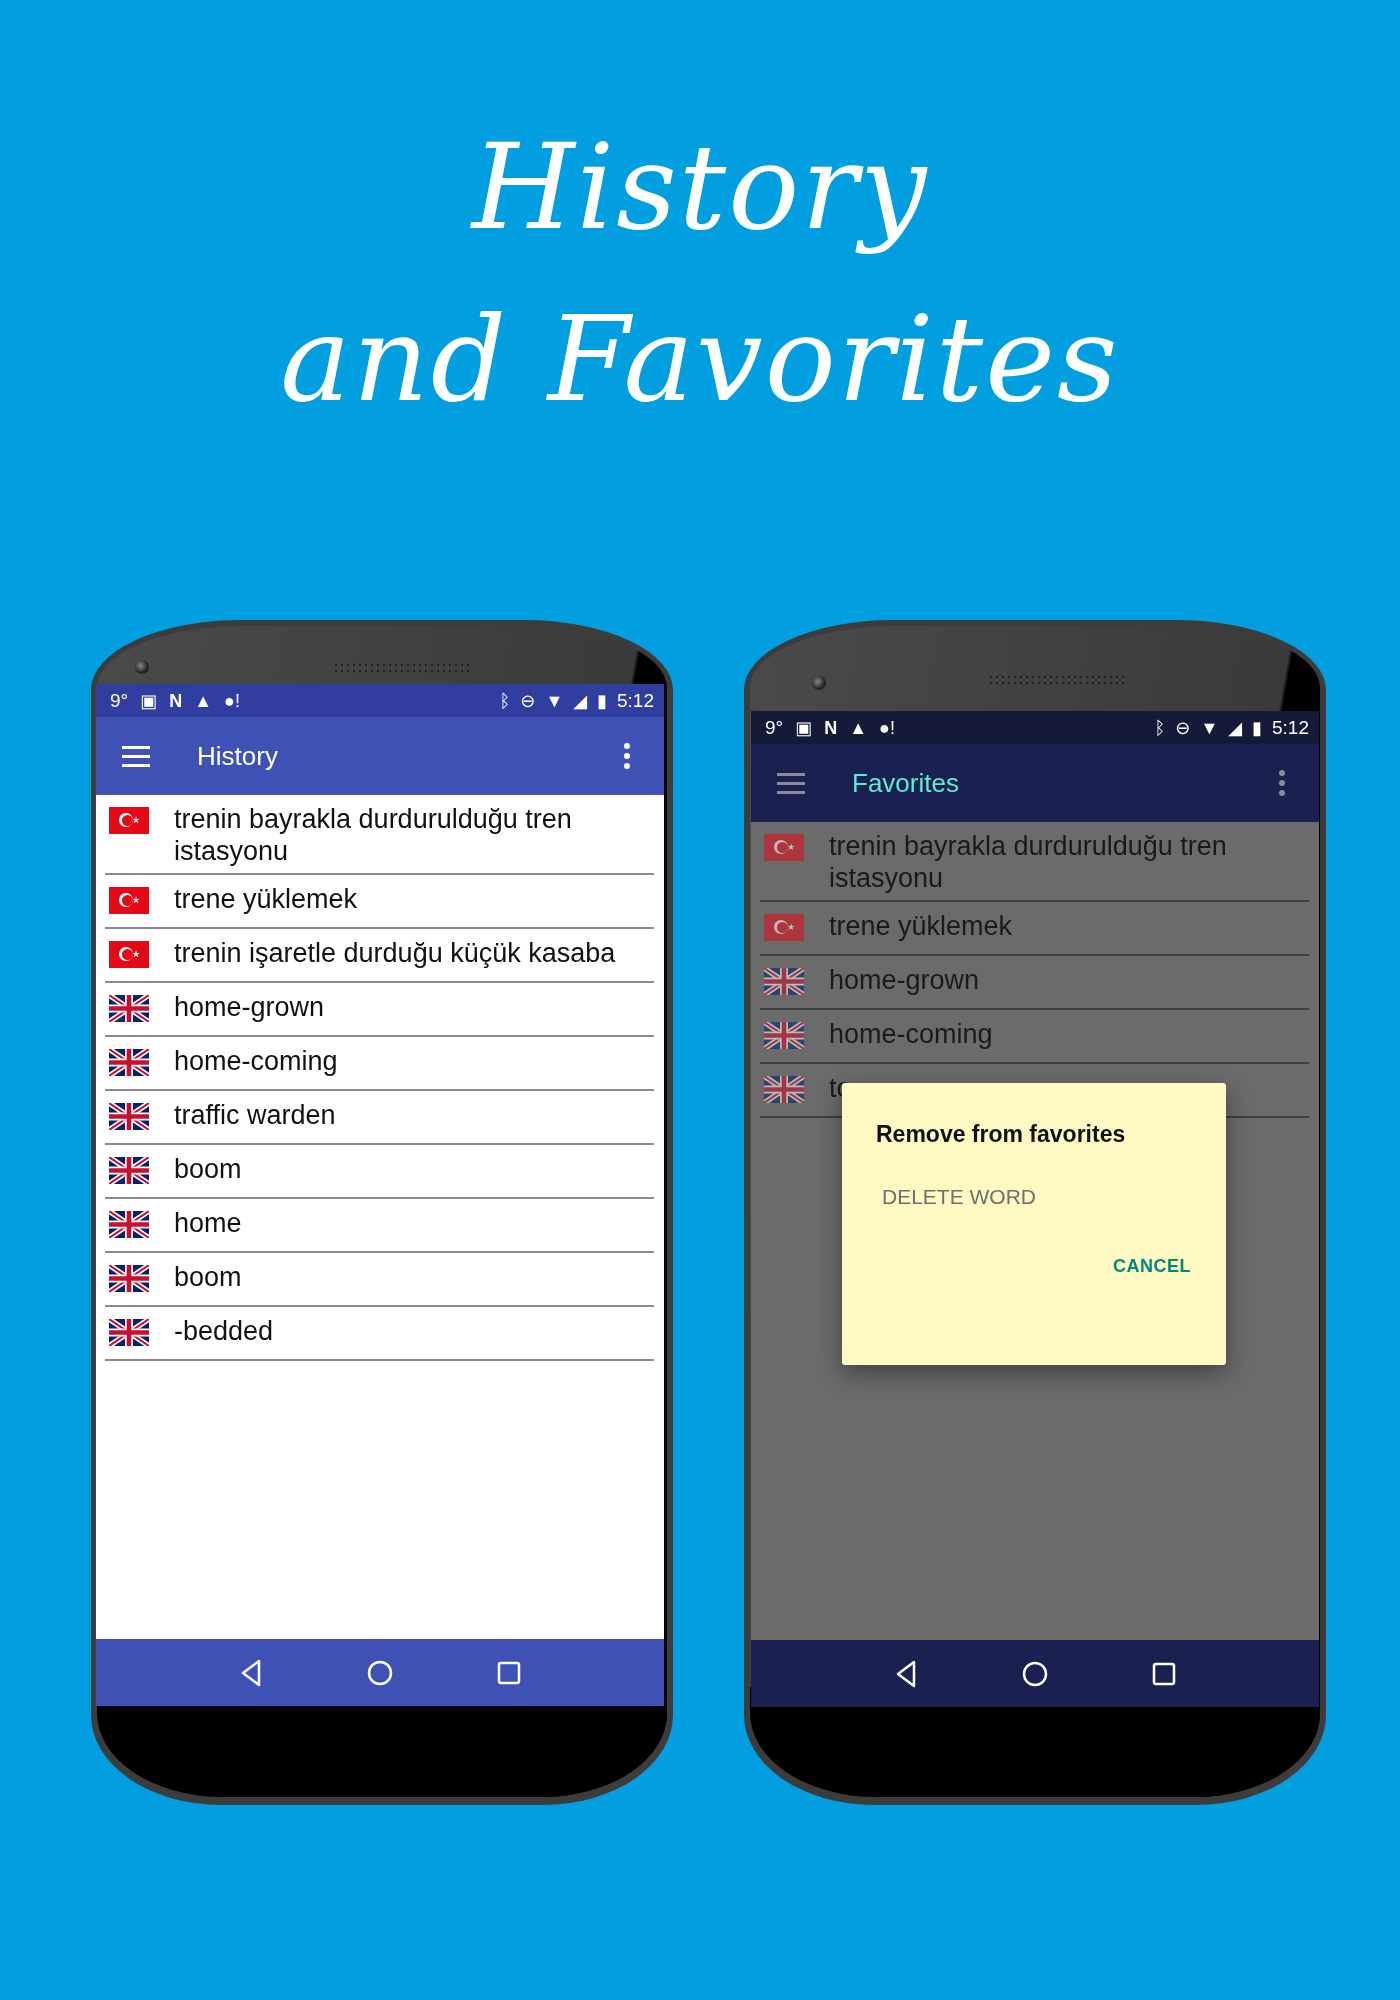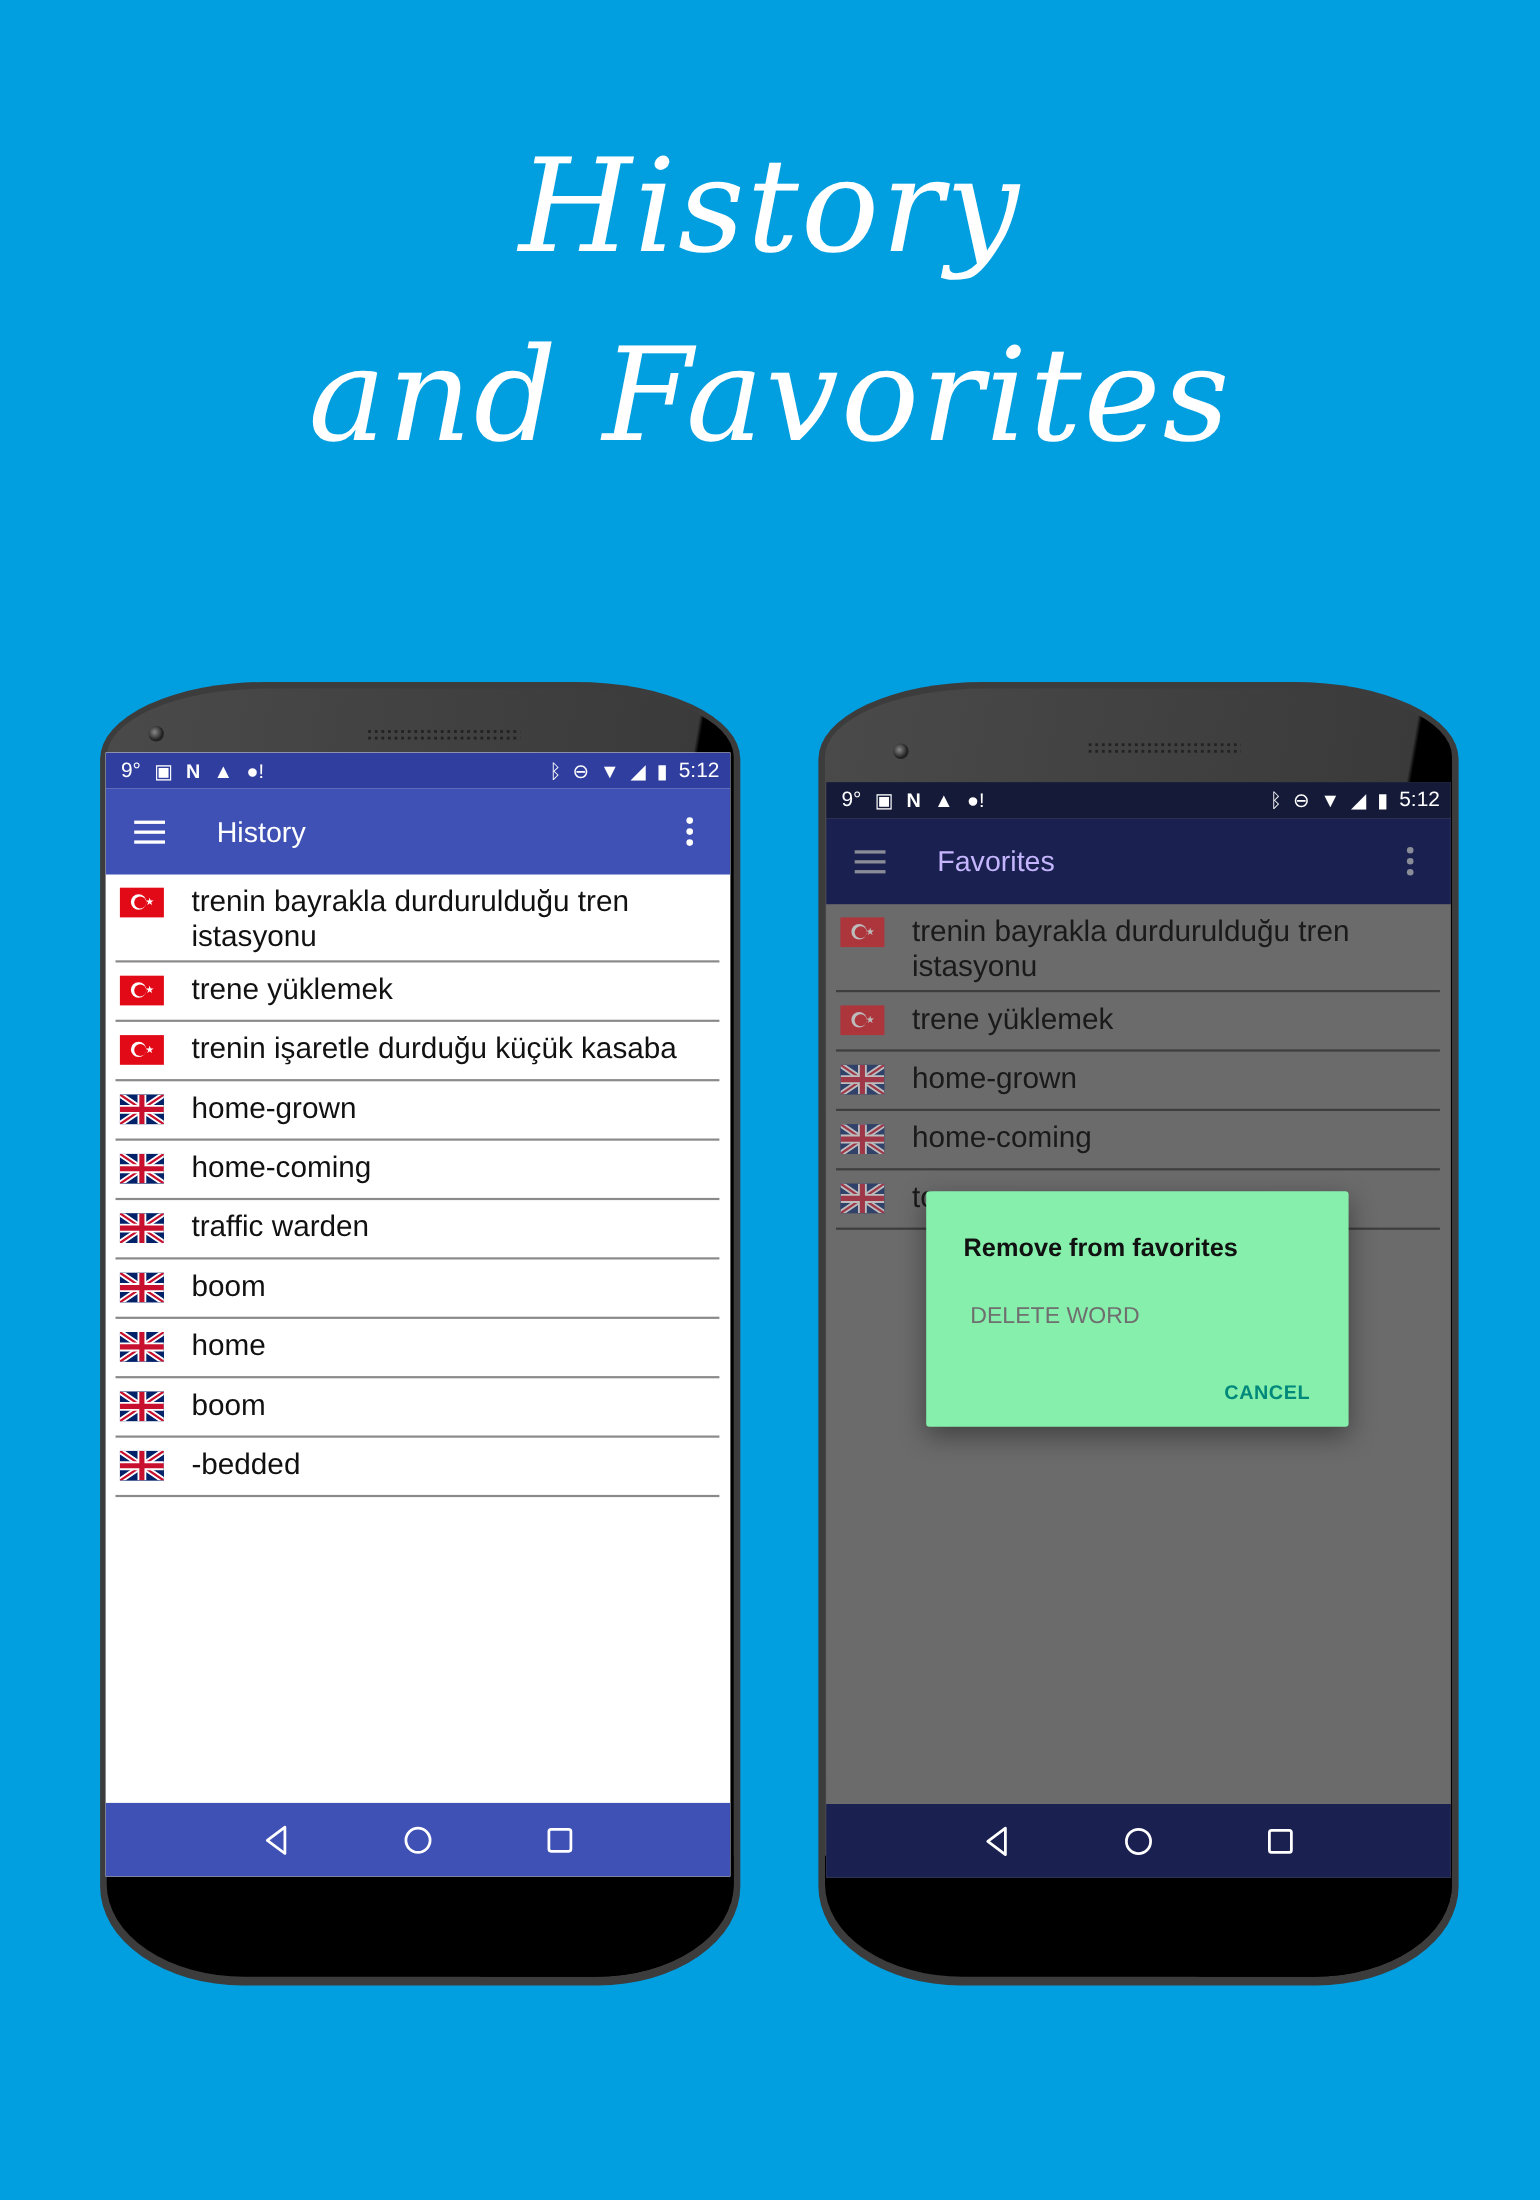--- a/index.html
+++ b/index.html
@@ -46,27 +46,27 @@
   #phoneL .screen { top:64px; height:1022px; background:#fff; left:5px; }
   #phoneL .statusbar { background:#303f9f; }
   #phoneL .toolbar { background:#3f51b5; }
   #phoneL .navbar { top:955px; background:#3f51b5; }
 
   
   #phoneR { left:744px; top:620px; }
   #phoneR .screen { top:91px; height:996px; background:#6b6b6b; left:7px; }
   #phoneR .statusbar { background:#141a38; }
   #phoneR .toolbar { background:#1a2050; color:#8a8c97; }
-  #phoneR .toolbar .tb-title { color:#c4b5fd; }
+  #phoneR .toolbar .tb-title { color:#5eead4; }
   #phoneR .row { border-bottom-color:#3e3e3e; }
   #phoneR .row .txt { color:#1a1a1a; }
   #phoneR .flag { opacity:0.55; }
   #phoneR .navbar { top:929px; background:#1a2050; }
 
-  .dialog { position:absolute; left:91px; top:372px; width:384px; height:214px; background:#86efac; border-radius:3px; box-shadow:0 8px 24px rgba(0,0,0,0.4); }
+  .dialog { position:absolute; left:91px; top:372px; width:384px; height:282px; background:#fef9c3; border-radius:3px; box-shadow:0 8px 24px rgba(0,0,0,0.4); }
   .dlg-title { position:absolute; left:34px; top:38px; font-size:23px; font-weight:bold; color:#111; }
   .dlg-item { position:absolute; left:40px; top:102px; font-size:21px; color:#6f6f6f; }
   .dlg-cancel { position:absolute; right:35px; top:173px; font-size:18px; font-weight:bold; color:#00897b; letter-spacing:0.5px; }
 </style>
 </head>
 <body>
 
 <div class="headline l1">History</div>
 <div class="headline l2">and Favorites</div>
 

